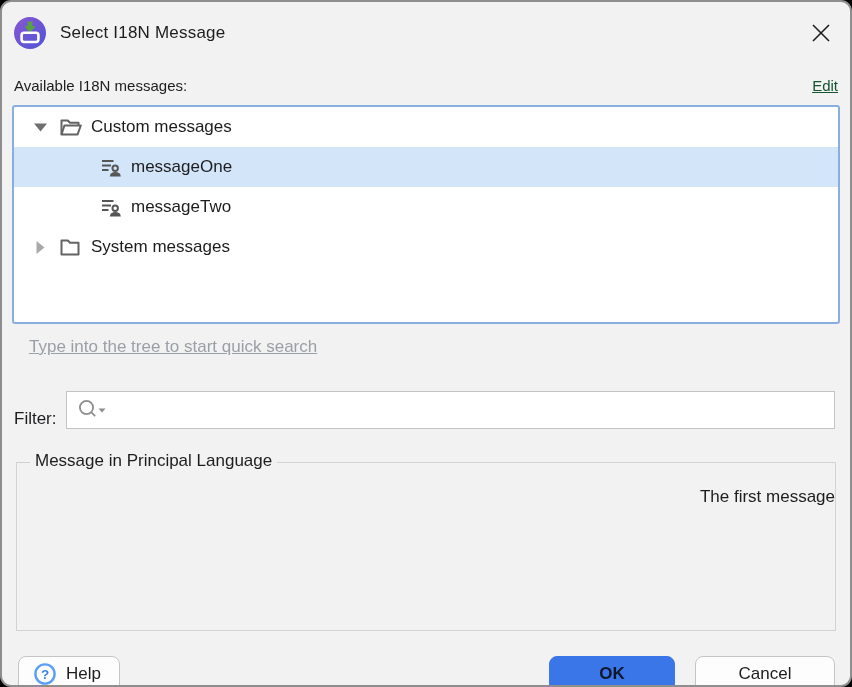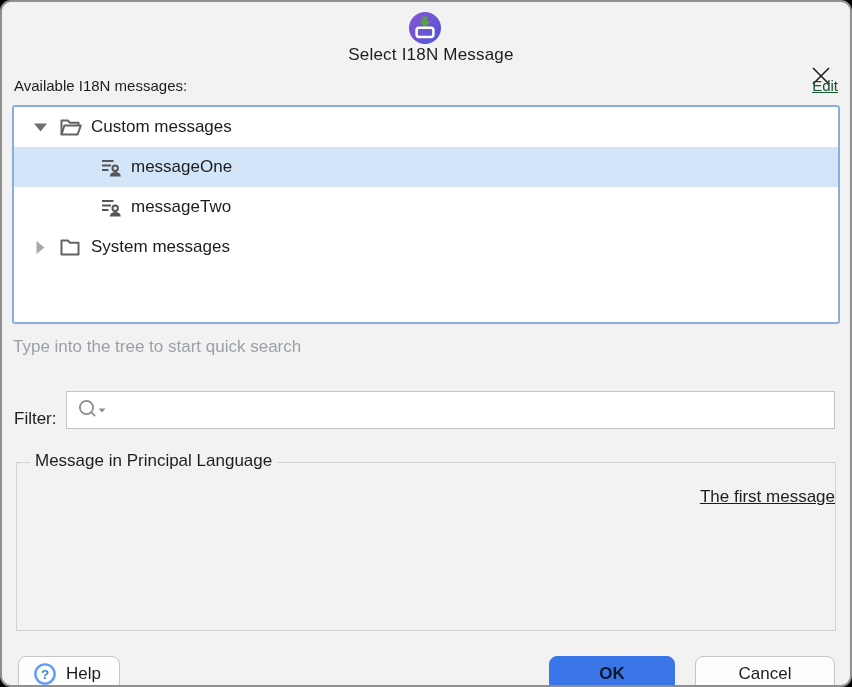--- a/index.html
+++ b/index.html
@@ -3,45 +3,45 @@
 <meta charset="utf-8">
 <style>
   html,body{margin:0;padding:0;background:#000;}
   *{box-sizing:border-box;}
   .window{
     position:relative;width:852px;height:687px;
     background:#f2f2f2;border:2px solid #8e8e8e;border-radius:11px;
     font-family:"Liberation Sans",sans-serif;color:#1d1d1f;overflow:hidden;
   }
   
-  .titlebar{display:flex;align-items:center;padding:9px 14px 0 11px;height:52px;flex-direction:column;}
+  .titlebar{display:flex;align-items:center;padding:9px 14px 0 11px;height:52px;}
   .app-icon{width:34px;height:34px;flex:0 0 auto;}
   .title{font-size:17px;margin-left:13px;letter-spacing:.2px;}
   .close-btn{margin-left:auto;width:30px;height:30px;display:flex;align-items:center;justify-content:center;cursor:pointer;}
   
   .header-row{display:flex;align-items:flex-end;margin:18px 12px 0 12px;height:22px;font-size:15px;}
   .edit-link{margin-left:auto;color:#14532d;text-decoration:underline;cursor:pointer;}
   
   .tree{margin:11px 10px 0 10px;height:219px;background:#fff;border:2px solid #89afe1;border-radius:3px;overflow:hidden;}
   .tree-row{display:flex;align-items:center;height:40px;font-size:17px;cursor:default;}
   .tree-row.selected{background:#d3e5f8;}
   .twisty{width:24px;display:flex;justify-content:center;align-items:center;flex:0 0 auto;margin-left:14px;}
   .node-icon{width:24px;height:24px;flex:0 0 auto;margin-left:6px;margin-right:9px;display:flex;align-items:center;justify-content:center;}
   .tree-row.child{padding-left:84px;}
   .tree-row.child .node-icon{margin-left:0;}
   
-  .hint{margin:13px 12px 0 11px;height:22px;font-size:17px;color:#9ba0a6;}
+  .hint{margin:13px 12px 0 27px;height:22px;font-size:17px;color:#9ba0a6;text-decoration:underline;}
   
   .filter-row{display:flex;align-items:flex-end;margin:15px 15px 0 10px;height:55px;}
   .filter-label{font-size:17px;width:52px;flex:0 0 auto;margin-left:2px;}
   .filter-box{position:relative;flex:1;height:38px;background:#fff;border:1px solid #c3c3c3;display:flex;align-items:center;}
   .filter-box .search-glyph{margin-left:10px;flex:0 0 auto;}
   .filter-input{border:none;outline:none;background:transparent;flex:1;height:100%;font-size:17px;font-family:"Liberation Sans",sans-serif;padding:0 8px;}
   
-  .groupbox{position:relative;margin:33px 14px 0 14px;height:169px;border:1px solid #d2d2d2;text-decoration:underline;}
+  .groupbox{position:relative;margin:33px 14px 0 14px;height:169px;border:1px solid #d2d2d2;}
   .groupbox-legend{position:absolute;top:-12px;left:13px;background:#f2f2f2;padding:0 5px;font-size:17px;}
   .groupbox-text{padding:24px 0 0 17px;font-size:17px;text-align:right;}
   
   .footer{display:flex;align-items:center;margin:25px 15px 0 16px;height:36px;}
   .btn{height:36px;border-radius:8px;font-size:17px;font-family:"Liberation Sans",sans-serif;
        display:flex;align-items:center;justify-content:center;cursor:pointer;}
   .btn.secondary{background:#fdfdfd;border:1px solid #c5c5c5;color:#1d1d1f;}
   .help-btn{padding:0 18px 0 14px;gap:9px;}
   .ok-btn{width:126px;background:#3b76e8;border:1px solid #3b76e8;color:#0f172a;font-weight:bold;margin-left:auto;}
   .cancel-btn{width:140px;margin-left:20px;}

